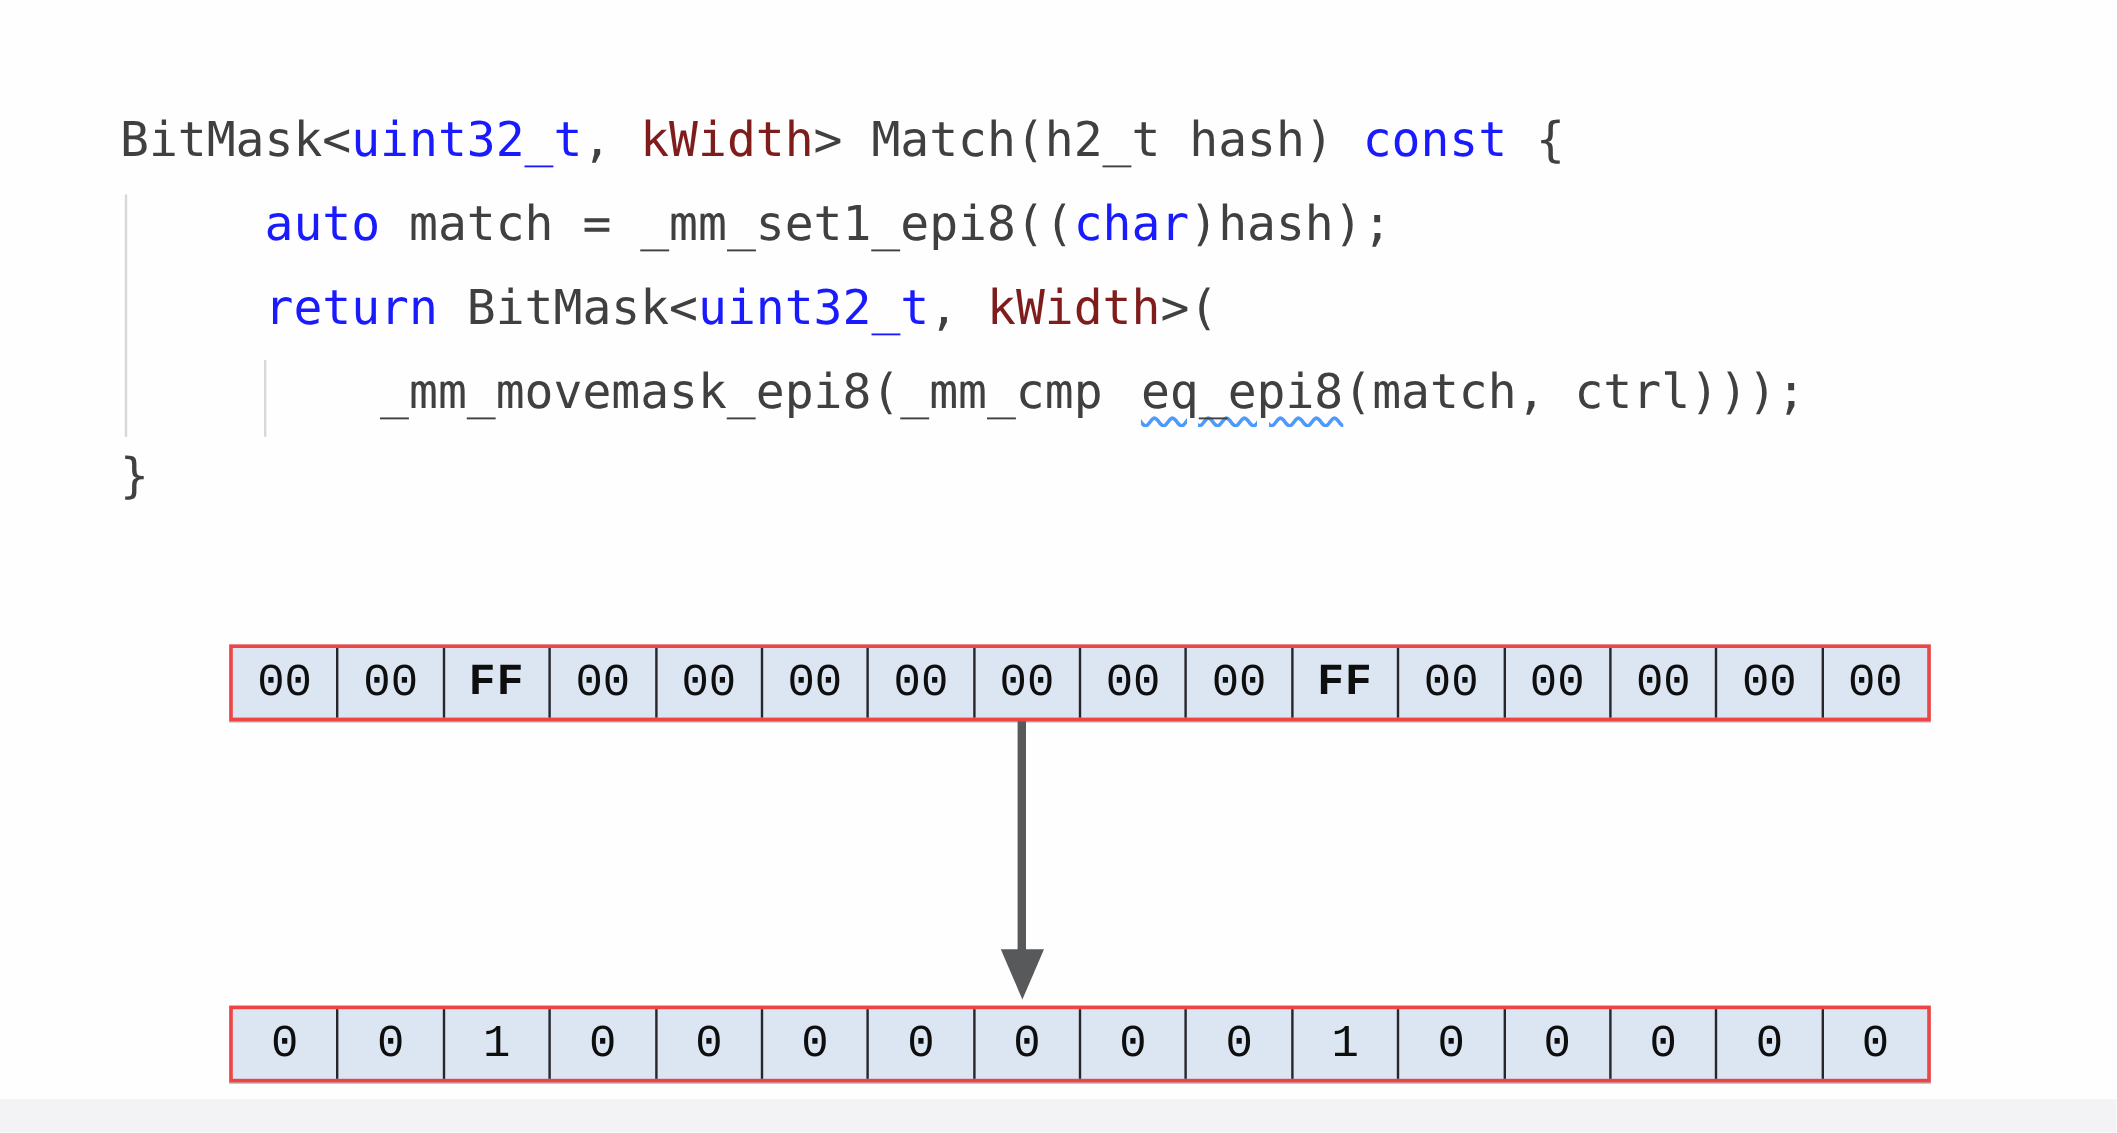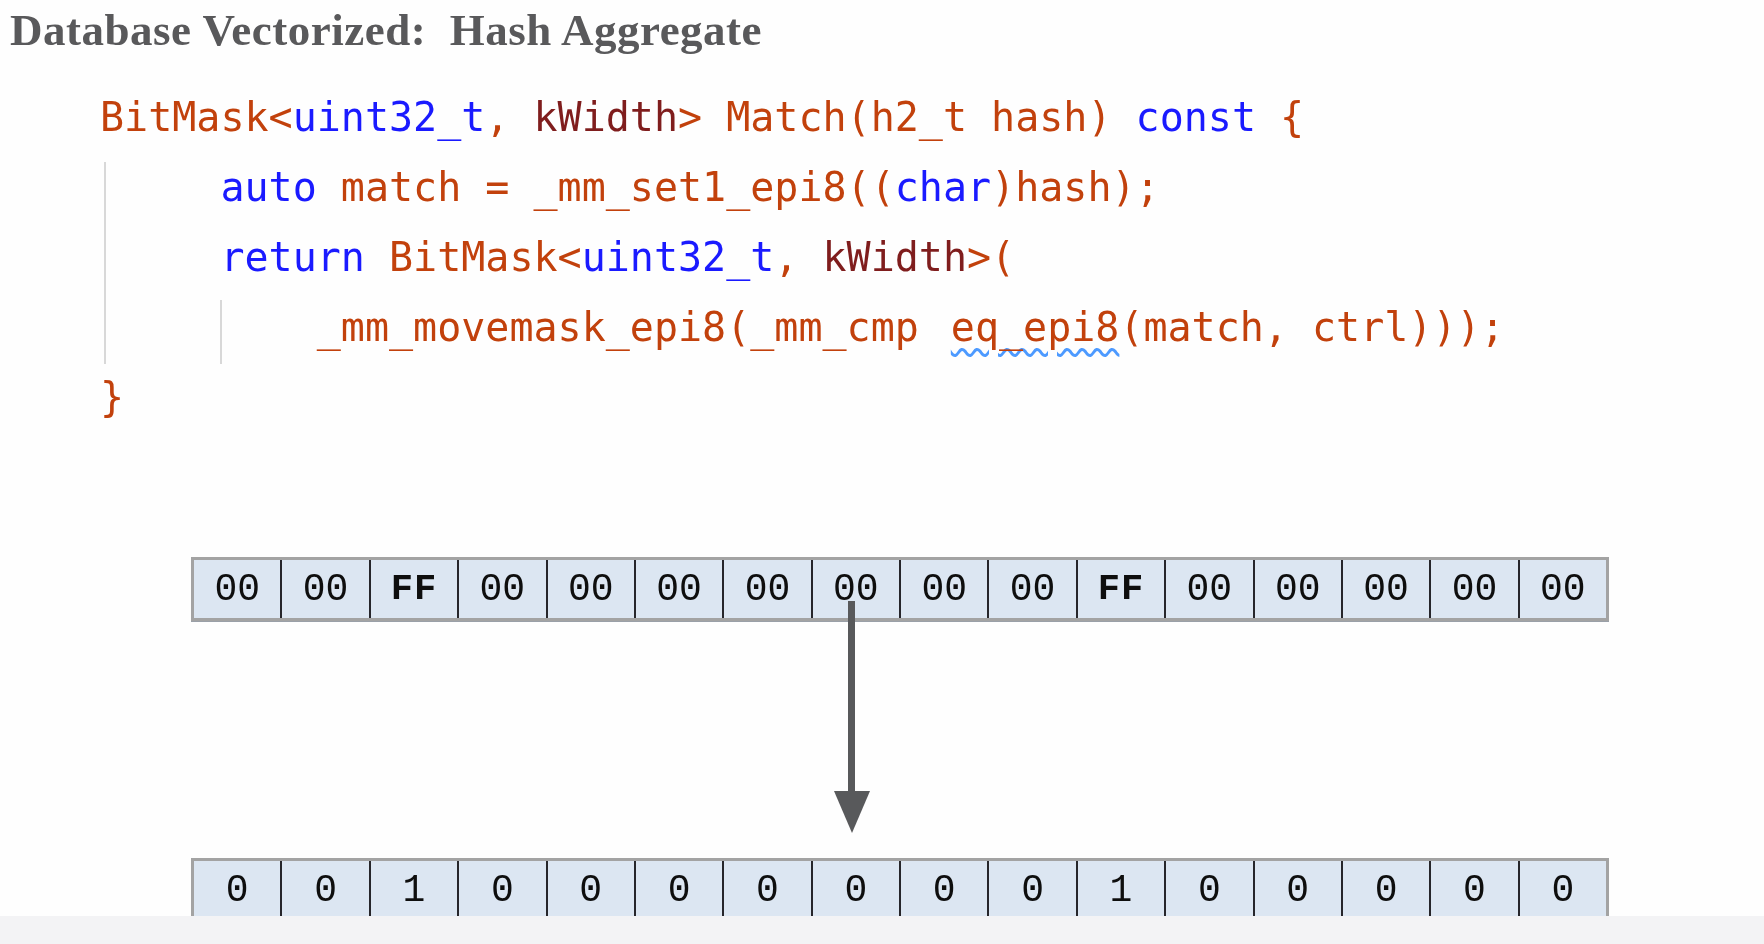--- a/index.html
+++ b/index.html
@@ -9,35 +9,35 @@
   
   .page-title{position:absolute;left:10px;top:4px;
     font-family:"Liberation Serif",serif;font-weight:bold;font-size:45px;
     color:#59595b;letter-spacing:0.5px;white-space:pre;}
 
   
   .code-block{position:absolute;left:100px;top:82px;
     font-family:"DejaVu Sans Mono","Liberation Mono",monospace;
     font-size:40px;line-height:70px;color:#0b0b0b;white-space:pre;}
   .code-line{height:70px;}
-  .tok-plain{color:#c2410c;}
+  .tok-plain{color:#404040;}
   .tok-kw{color:#1a1aff;text-align:center;}
   .tok-type{color:#7f1d1d;}
   .squiggle{text-decoration-line:underline;text-decoration-style:wavy;
     text-decoration-color:#4d9aff;text-decoration-thickness:3px;text-underline-offset:7px;margin-left:32px;}
 
   
   .indent-guide{position:absolute;width:2px;background:#d8d8d8;}
   .guide-1{left:104px;top:162px;height:202px;}
   .guide-2{left:220px;top:300px;height:64px;}
 
   
   .byte-row{position:absolute;left:191px;width:1418px;height:64px;display:flex;
-    background:#dce6f2;border:3px solid #a3a3a3;box-sizing:border-box;
-    box-shadow:0 1px 0 #9aa0a8;margin-top:20px;}
+    background:#dce6f2;border:3px solid #ef4444;box-sizing:border-box;
+    box-shadow:0 1px 0 #9aa0a8;}
   .byte-row-top{top:537px;}
   .byte-row-bottom{top:838px;}
   .cell{flex:1;display:flex;align-items:center;justify-content:center;
     border-left:2px solid #26262b;
     font-family:"Liberation Mono",monospace;font-size:38px;color:#0e0e0e;}
   .cell:first-child{border-left:none;}
   .cell-bold{font-family:Liberation Mono, monospace;font-weight:bold;font-size:37px;letter-spacing:1px;}
 
   
   .arrow-shaft{position:absolute;left:848px;top:601px;width:7px;height:192px;background:#58595b;}
@@ -46,21 +46,20 @@
     border-top:42px solid #58595b;}
 
   
   .bottom-strip{position:absolute;left:0;top:916px;width:1764px;height:28px;background:#f3f3f5;}
 </style>
 </head>
 <body>
 
 <div class="slide">
 
-  <div class="page-title">Database Vectorized:  Hash Aggregate</div>
 
   <div class="code-block"><div class="code-line"><span class="tok-plain">BitMask&lt;</span><span class="tok-kw">uint32_t</span><span class="tok-plain">, </span><span class="tok-type">kWidth</span><span class="tok-plain">&gt; Match(h2_t hash) </span><span class="tok-kw">const</span><span class="tok-plain"> {</span></div><div class="code-line"><span class="tok-plain">     </span><span class="tok-kw">auto</span><span class="tok-plain"> match = _mm_set1_epi8((</span><span class="tok-kw">char</span><span class="tok-plain">)hash);</span></div><div class="code-line"><span class="tok-plain">     </span><span class="tok-kw">return</span><span class="tok-plain"> BitMask&lt;</span><span class="tok-kw">uint32_t</span><span class="tok-plain">, </span><span class="tok-type">kWidth</span><span class="tok-plain">&gt;(</span></div><div class="code-line"><span class="tok-plain">         _mm_movemask_epi8(_mm_cmp</span><span class="tok-plain squiggle">eq_epi8</span><span class="tok-plain">(match, ctrl)));</span></div><div class="code-line"><span class="tok-plain">}</span></div></div>
 
   <div class="indent-guide guide-1"></div>
   <div class="indent-guide guide-2"></div>
 
   <div class="byte-row byte-row-top">
       <div class="cell">00</div>
       <div class="cell">00</div>
       <div class="cell cell-bold">FF</div>

